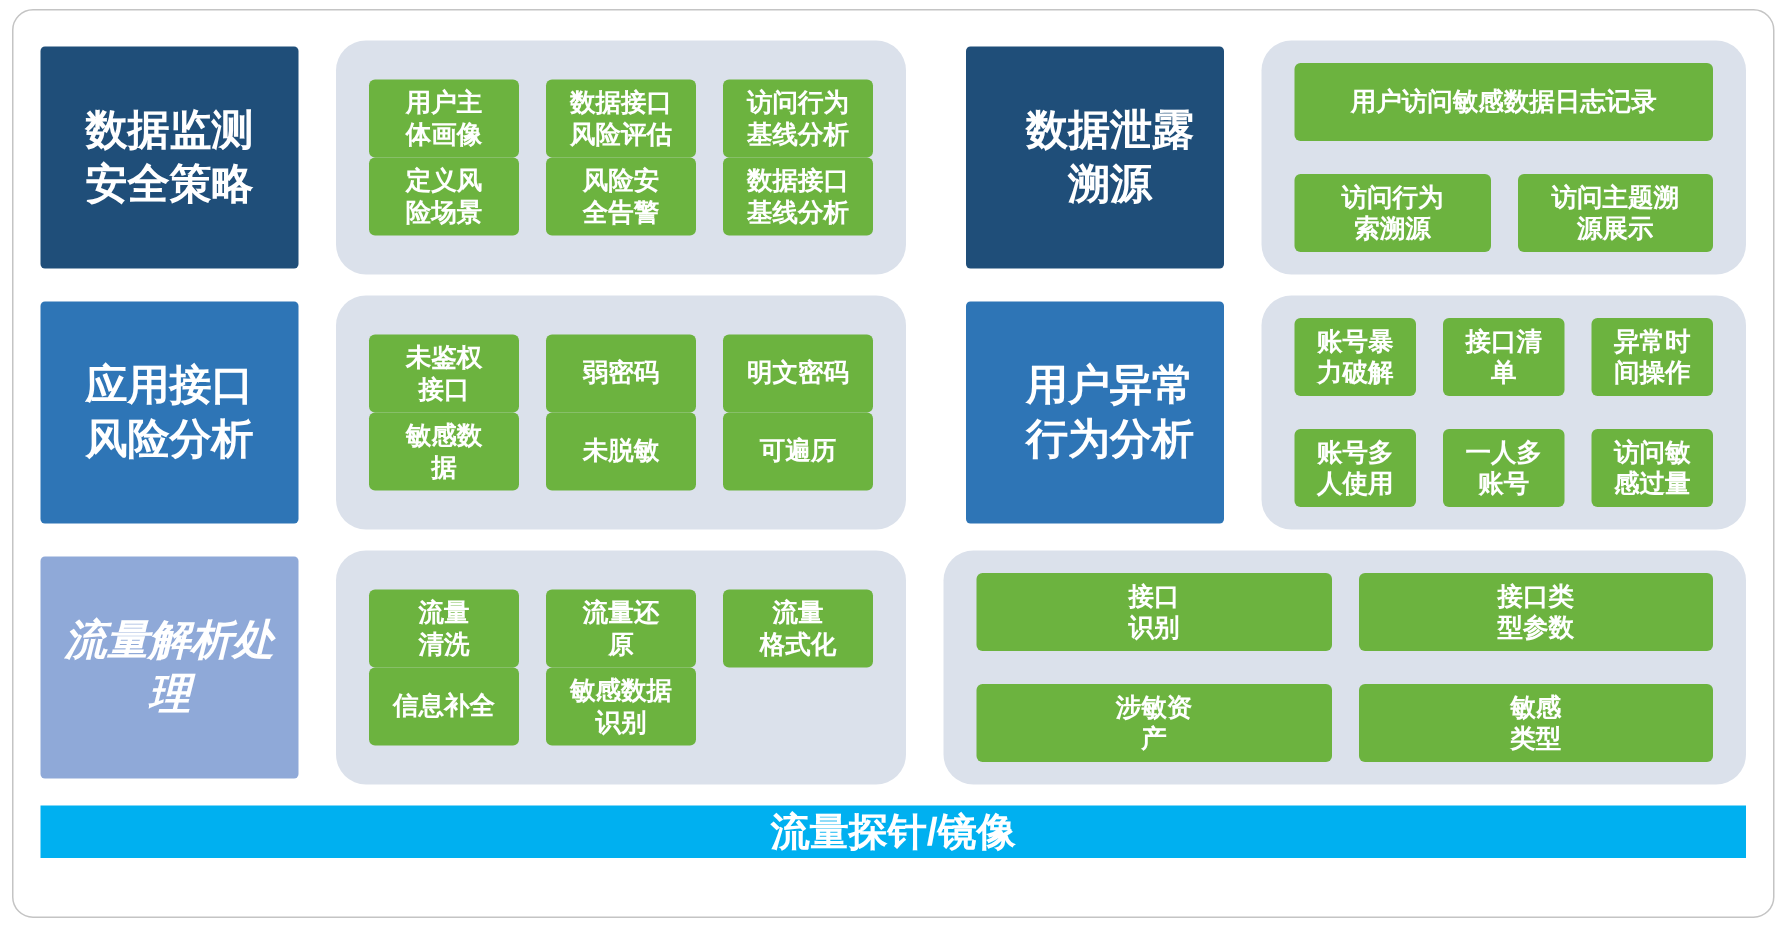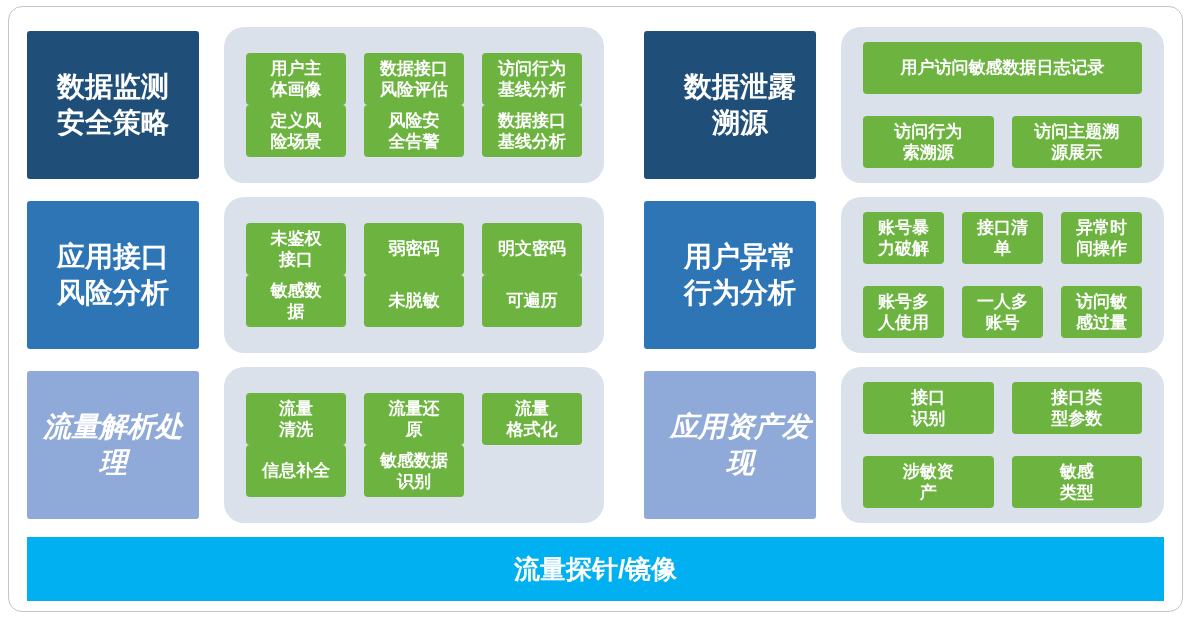--- a/index.html
+++ b/index.html
@@ -66,21 +66,21 @@
     display: flex;
     align-items: center;
     justify-content: center;
     text-align: center;
     white-space: pre-line;
     padding: 3px 6px;
   }
   .chip.w3 { flex: 0 0 calc(33.33% - 12px); }
   .footer-bar {
     margin: 4px 8px 0 8px;
-    height: 64px;
+    height: 35px;
     background: #00b0f0;
     display: flex;
     align-items: center;
     justify-content: center;
     color: #ffffff;
     font-weight: bold;
     font-size: 26px;
   }
 </style>
 </head>
@@ -174,22 +174,20 @@
 原</div>
         <div class="chip">流量
 格式化</div>
       </div>
       <div class="chip-row">
         <div class="chip w3">信息补全</div>
         <div class="chip w3">敏感数据
 识别</div>
       </div>
     </div>
-    <div class="label-box tone-light label-right">应用资产发
-现</div>
     <div class="chip-container c-right">
       <div class="chip-row">
         <div class="chip">接口
 识别</div>
         <div class="chip">接口类
 型参数</div>
       </div>
       <div class="chip-row">
         <div class="chip">涉敏资
 产</div>

